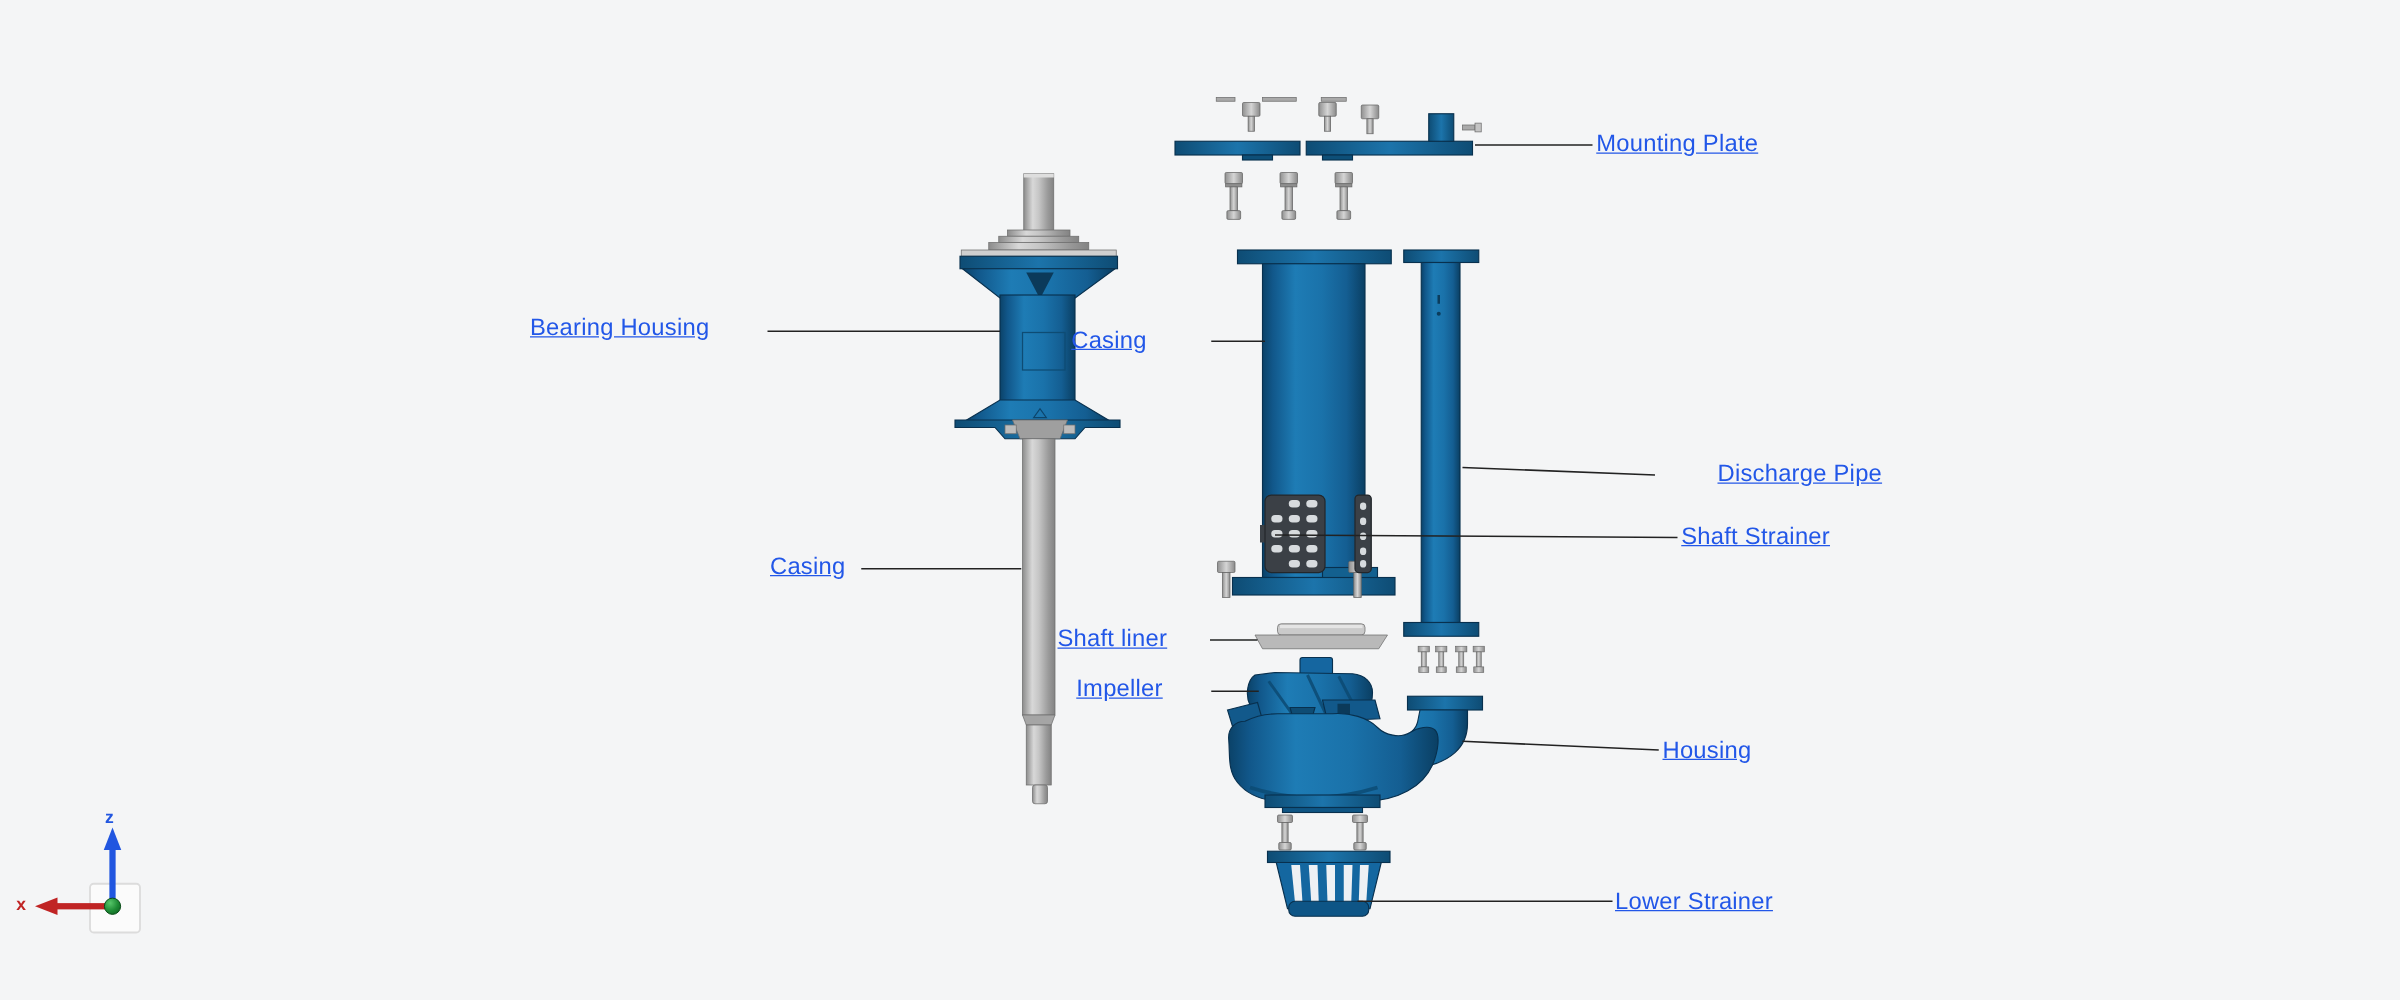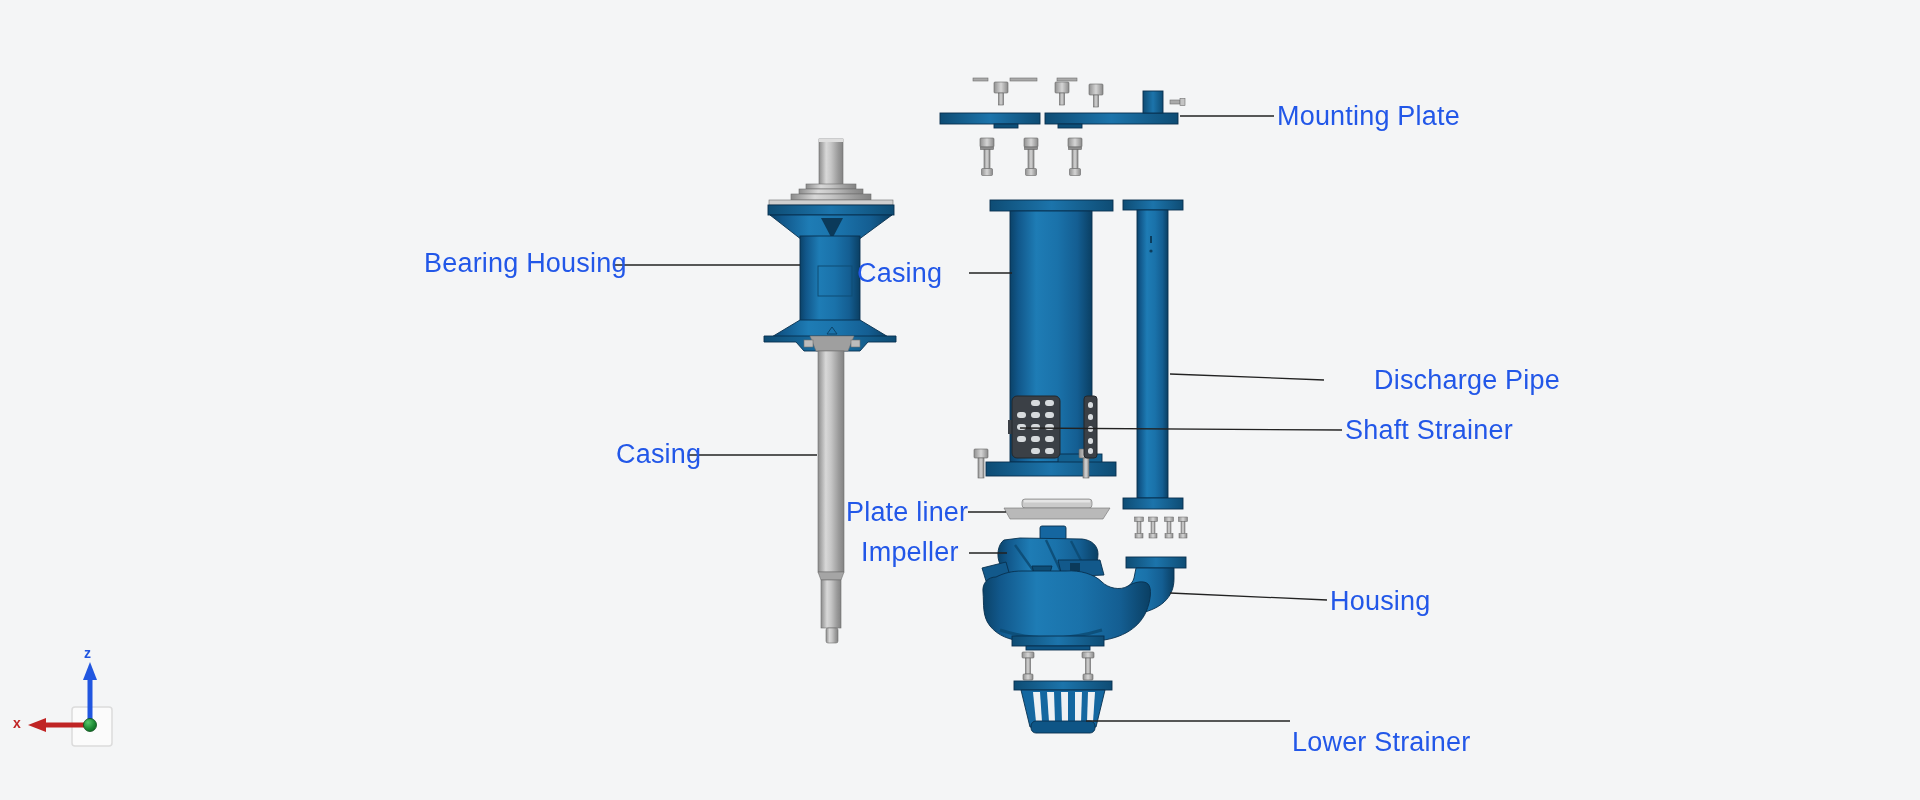--- a/index.html
+++ b/index.html
@@ -6,25 +6,26 @@
   #stage{
     position:relative;
     width:1920px;height:800px;
     background:var(--background,#f4f5f6);
     overflow:hidden;
     font-family:"Liberation Sans", sans-serif;
   }
   #drawing{position:absolute;left:0;top:0;}
   .label{
     position:absolute;
-    font-size:27px;
+    font-size:19px;
     line-height:32px;
     color:var(--label_text,#2257e8);
     white-space:nowrap;
     letter-spacing:0.2px;
+    text-decoration:underline;
   }
   .axis-label{
     position:absolute;
     font-size:14px;
     font-weight:bold;
     line-height:14px;
   }
   .axis-z{color:var(--axis_z_blue,#2156e0);}
   .axis-x{color:var(--axis_x_red,#c02424);}
   .leader{stroke:var(--leader_line,#222);stroke-width:1.3;fill:none;}
@@ -289,21 +290,21 @@
     </g>
   </svg>
 
   <div>
     <div class="label" style="left:1277px;top:100px">Mounting Plate</div>
     <div class="label" style="left:424px;top:247px">Bearing Housing</div>
     <div class="label" style="left:857px;top:257px">Casing</div>
     <div class="label" style="left:1374px;top:364px">Discharge Pipe</div>
     <div class="label" style="left:1345px;top:414px">Shaft Strainer</div>
     <div class="label" style="left:616px;top:438px">Casing</div>
-    <div class="label" style="left:846px;top:496px">Plate liner</div>
+    <div class="label" style="left:846px;top:496px">Shaft liner</div>
     <div class="label" style="left:861px;top:536px">Impeller</div>
     <div class="label" style="left:1330px;top:585px">Housing</div>
-    <div class="label" style="left:1292px;top:726px">Lower Strainer</div>
+    <div class="label" style="left:1292px;top:706px">Lower Strainer</div>
 
     <div class="axis-label axis-z" style="left:84px;top:646px">z</div>
     <div class="axis-label axis-x" style="left:13px;top:716px">x</div>
   </div>
 </div>
 
 </body></html>

